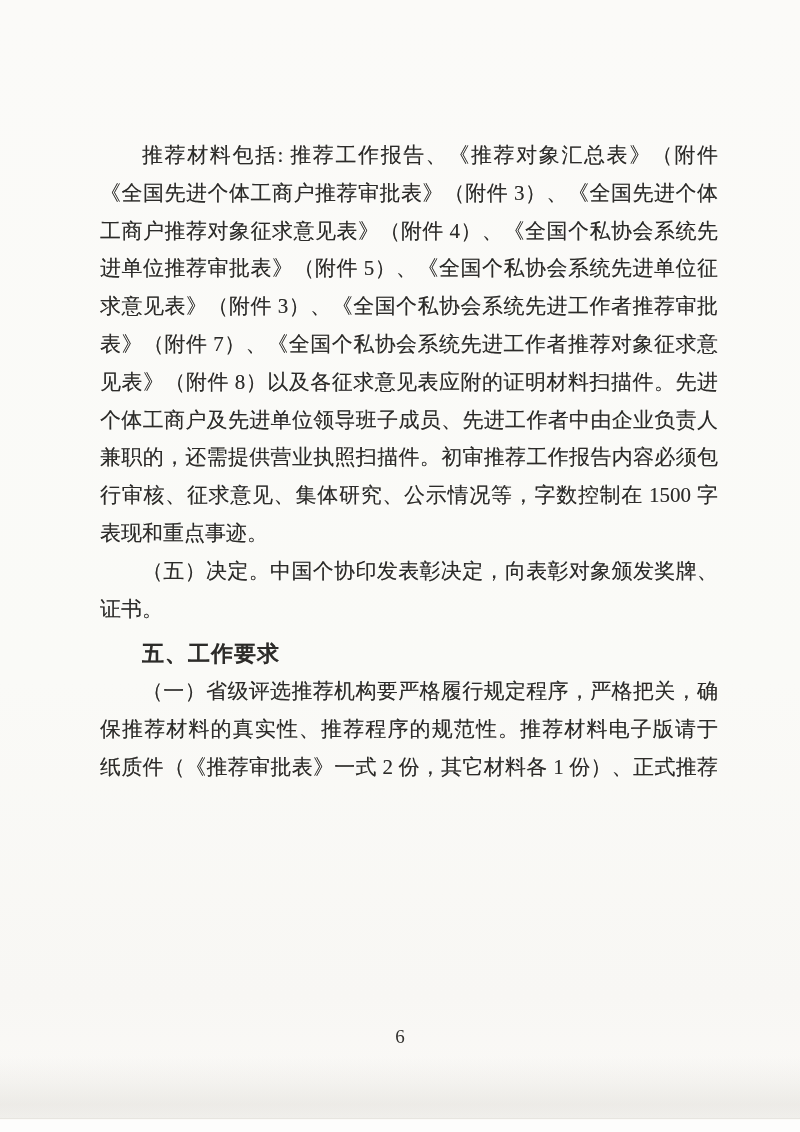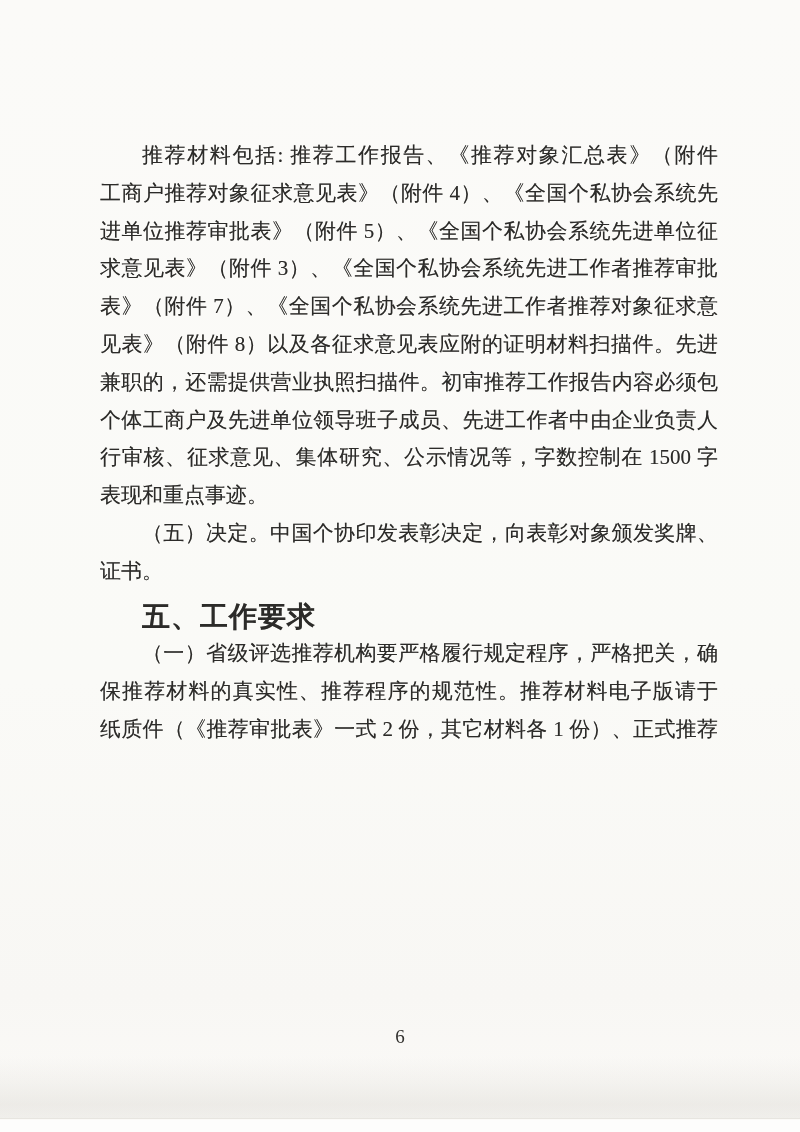--- a/index.html
+++ b/index.html
@@ -50,21 +50,21 @@
     text-shadow: 0 0 0.5px rgba(40, 40, 38, 0.45);
   }
   .ln.indent { text-indent: 42px; }
   .ln.para-end {
     text-align: center;
     text-align-last: left;
   }
   .ln.heading {
     font-family: "Liberation Sans", "DejaVu Sans", sans-serif;
     font-weight: bold;
-    font-size: 28px;
+    font-size: 22px;
     letter-spacing: 1px;
     margin-top: 7px;
     text-align: left;
     text-align-last: left;
   }
   .page-footer {
     position: absolute;
     left: 0;
     top: 1026px;
     width: 800px;
@@ -100,27 +100,28 @@
     pointer-events: none;
   }
 </style>
 </head>
 <body>
 
 <div class="page">
 
   <main class="text-block">
     <p class="ln indent">推荐材料包括: 推荐工作报告、《推荐对象汇总表》（附件 2）、</p>
+    <p class="ln">《全国先进个体工商户推荐审批表》（附件 3）、《全国先进个体</p>
     <p class="ln">工商户推荐对象征求意见表》（附件 4）、《全国个私协会系统先</p>
     <p class="ln">进单位推荐审批表》（附件 5）、《全国个私协会系统先进单位征</p>
     <p class="ln">求意见表》（附件 3）、《全国个私协会系统先进工作者推荐审批</p>
     <p class="ln">表》（附件 7）、《全国个私协会系统先进工作者推荐对象征求意</p>
     <p class="ln">见表》（附件 8）以及各征求意见表应附的证明材料扫描件。先进</p>
+    <p class="ln">个体工商户及先进单位领导班子成员、先进工作者中由企业负责人</p>
     <p class="ln">兼职的，还需提供营业执照扫描件。初审推荐工作报告内容必须包</p>
-    <p class="ln">个体工商户及先进单位领导班子成员、先进工作者中由企业负责人</p>
     <p class="ln">行审核、征求意见、集体研究、公示情况等，字数控制在 1500 字</p>
     <p class="ln para-end">表现和重点事迹。</p>
     <p class="ln indent">（五）决定。中国个协印发表彰决定，向表彰对象颁发奖牌、</p>
     <p class="ln para-end">证书。</p>
     <h2 class="ln indent heading">五、工作要求</h2>
     <p class="ln indent">（一）省级评选推荐机构要严格履行规定程序，严格把关，确</p>
     <p class="ln">保推荐材料的真实性、推荐程序的规范性。推荐材料电子版请于</p>
     <p class="ln">纸质件（《推荐审批表》一式 2 份，其它材料各 1 份）、正式推荐</p>
   </main>
 

